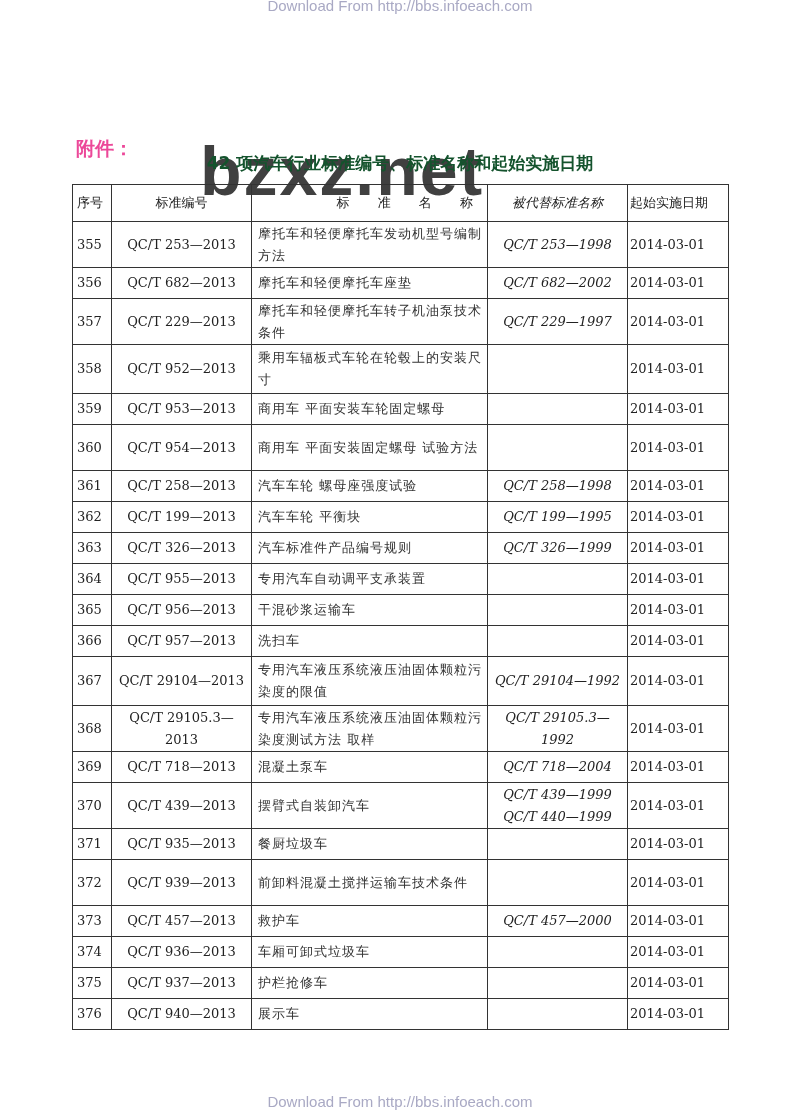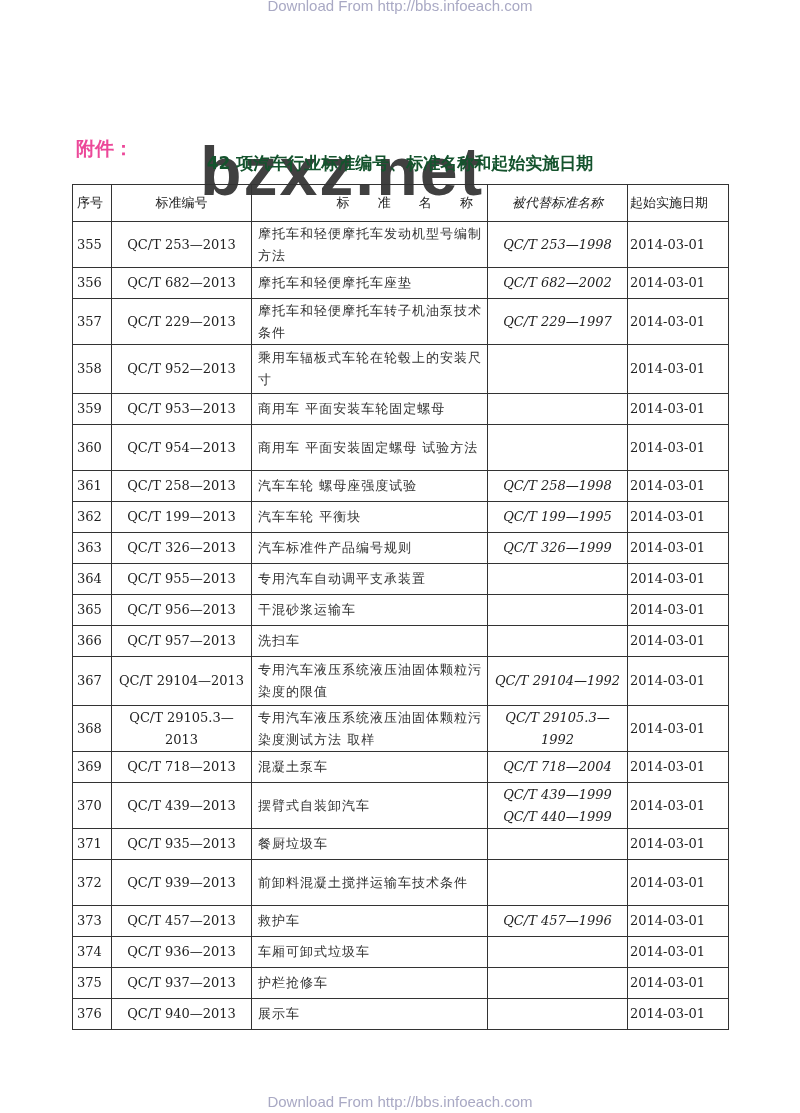--- a/index.html
+++ b/index.html
@@ -213,21 +213,21 @@
       <td class="c-code">QC/T 939—2013</td>
       <td class="c-name name-text">前卸料混凝土搅拌运输车技术条件</td>
       <td class="c-rep"></td>
       <td class="c-date">2014-03-01</td>
     </tr>
 
     <tr class="h1">
       <td class="c-no">373</td>
       <td class="c-code">QC/T 457—2013</td>
       <td class="c-name name-text">救护车</td>
-      <td class="c-rep">QC/T 457—1996</td>
+      <td class="c-rep">QC/T 457—2000</td>
       <td class="c-date">2014-03-01</td>
     </tr>
 
     <tr class="h1">
       <td class="c-no">374</td>
       <td class="c-code">QC/T 936—2013</td>
       <td class="c-name name-text">车厢可卸式垃圾车</td>
       <td class="c-rep"></td>
       <td class="c-date">2014-03-01</td>
     </tr>

